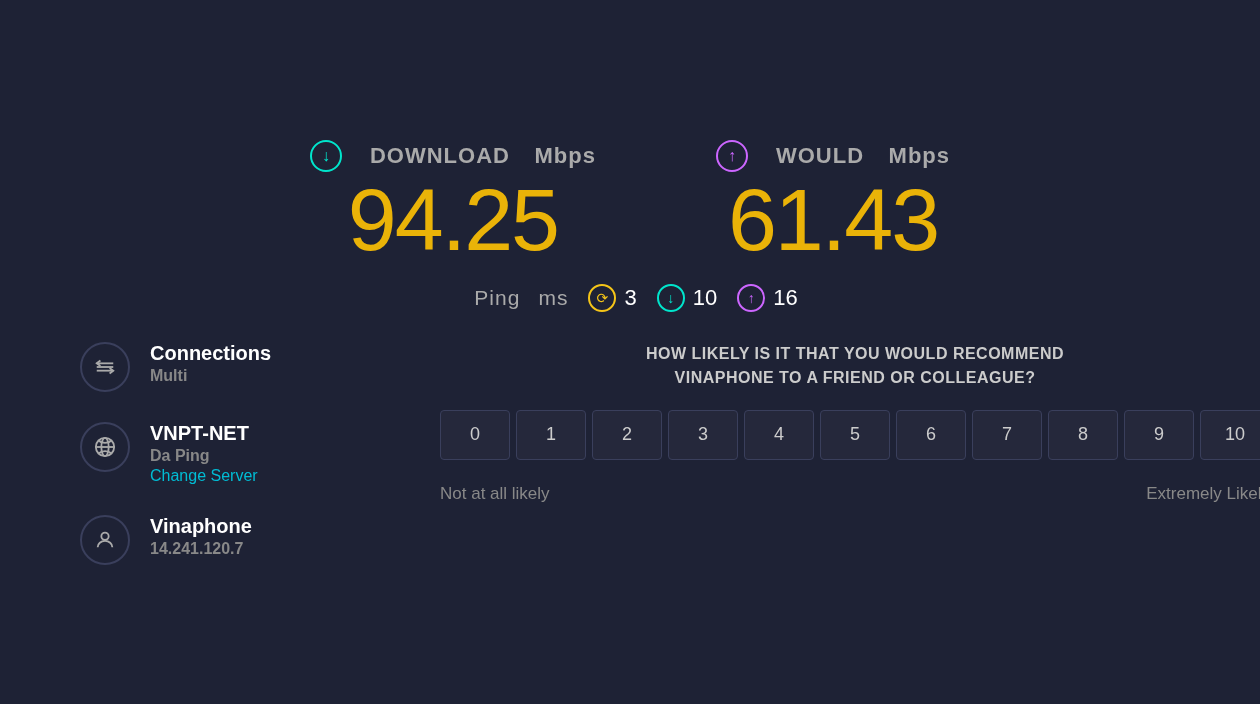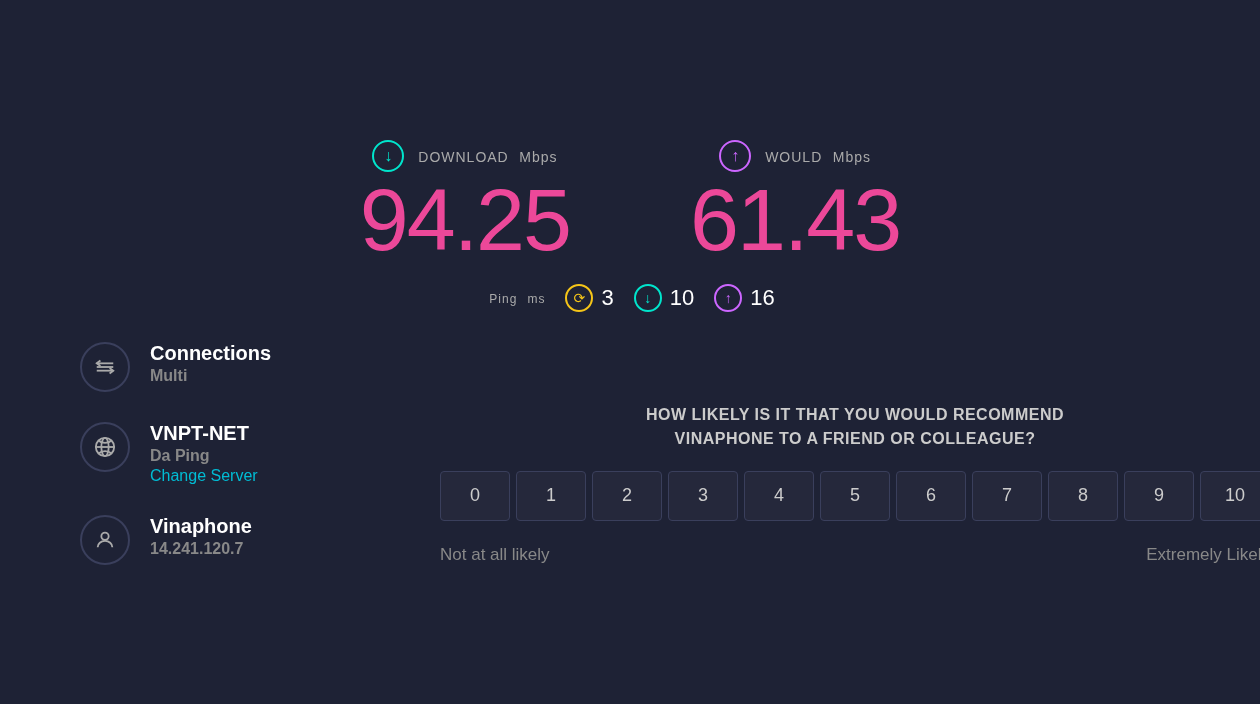--- a/index.html
+++ b/index.html
@@ -67,30 +67,30 @@
     }
 
     .speed-label-text {
       font-size: 20px;
       font-weight: 900;
       letter-spacing: 1px;
       color: #ffffff;
     }
 
     .speed-label-text span {
-      font-weight: 400;
-      font-size: 14px;
+      font-weight: 700;
+      font-size: 22px;
       color: #aaaaaa;
-      margin-left: 4px;
+      margin-left: 18px;
     }
 
     .speed-value {
       font-size: 88px;
       font-weight: 200;
-      color: #ec4899;
+      color: #eab308;
       line-height: 1;
       letter-spacing: -2px;
     }
 
     
     .ping-section {
       display: flex;
       justify-content: center;
       align-items: center;
       gap: 20px;
@@ -99,23 +99,23 @@
 
     .ping-label {
       font-size: 18px;
       font-weight: 600;
       color: #cccccc;
       letter-spacing: 1px;
     }
 
     .ping-label span {
       font-weight: 300;
-      font-size: 12px;
+      font-size: 21px;
       color: #aaaaaa;
-      margin-left: 4px;
+      margin-left: 12px;
     }
 
     .ping-item {
       display: flex;
       align-items: center;
       gap: 8px;
       font-size: 22px;
       font-weight: 300;
       color: #ffffff;
     }
@@ -143,21 +143,21 @@
 
     .ping-circle.purple {
       border-color: #cc66ff;
       color: #cc66ff;
     }
 
     
     .bottom-section {
       display: flex;
       gap: 80px;
-      align-items: flex-end;
+      align-items: flex-start;
     }
 
     
     .info-panel {
       display: flex;
       flex-direction: column;
       gap: 30px;
       min-width: 280px;
     }
 

